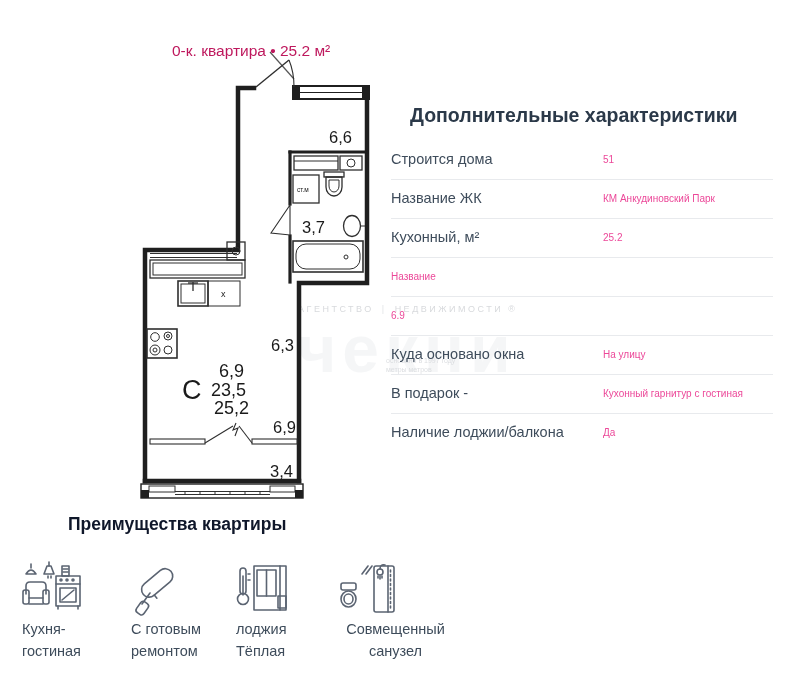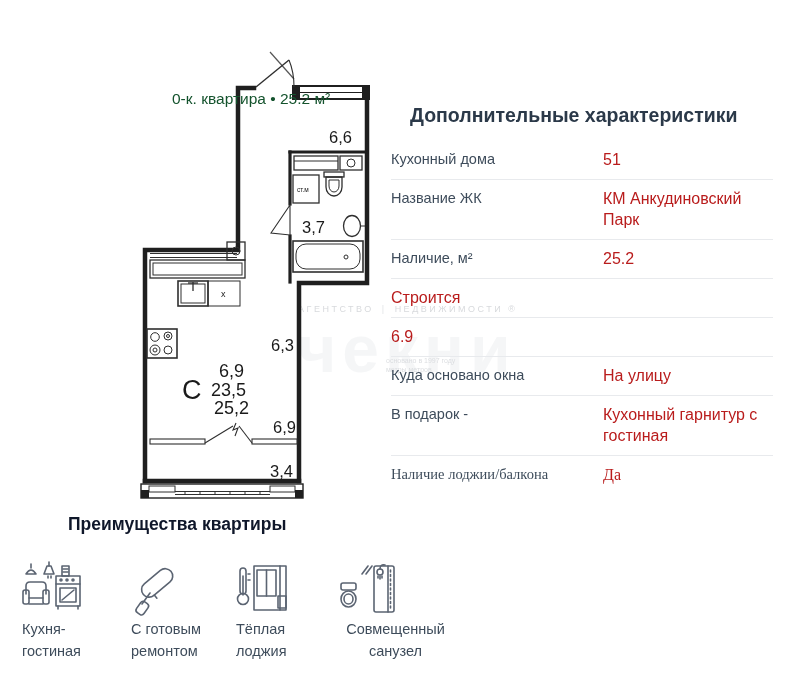--- a/index.html
+++ b/index.html
@@ -5,29 +5,29 @@
   html,body{margin:0;padding:0;background:#fff;}
   .page{position:relative;width:810px;height:693px;background:#fff;overflow:hidden;
         font-family:"Liberation Sans","DejaVu Sans",sans-serif;color:#3e4c5b;}
   
   .watermark{position:absolute;left:298px;top:304px;z-index:0;pointer-events:none;}
   .wm-line{font-size:9px;letter-spacing:2.5px;color:#d8dadd;white-space:nowrap;}
   .wm-line .sep{margin:0 8px;color:#e3e5e8;}
   .wm-logo{font-size:66px;font-weight:bold;letter-spacing:6px;color:rgba(130,140,150,0.08);line-height:70px;}
   .wm-foot{position:absolute;left:88px;top:52px;font-size:7px;line-height:9px;color:#dcdee1;white-space:nowrap;}
   
-  .plan-title{position:absolute;left:172px;top:42px;z-index:2;font-size:15.5px;color:#14532d;margin-top:48px;}
+  .plan-title{position:absolute;left:172px;top:42px;z-index:2;font-size:15.5px;color:#be185d;}
   .plan-svg{position:absolute;left:120px;top:40px;z-index:1;}
   
   .chars{position:absolute;left:391px;top:104px;width:382px;z-index:1;}
   .chars h2{margin:0 0 14px 0;padding-left:19px;font-size:19.5px;font-weight:bold;color:#2b3949;}
   .char-row{display:flex;align-items:flex-start;padding:8px 0 9px 0;border-bottom:1px solid #e8eaed;}
-  .char-row:last-child{border-bottom:none;font-family:Liberation Serif, serif;}
+  .char-row:last-child{border-bottom:none;}
   .char-label{flex:0 0 212px;font-size:14.5px;line-height:21px;color:#3e4c5b;}
-  .char-value{flex:0 0 170px;font-size:16px;line-height:21px;color:#b91c1c;}
+  .char-value{flex:0 0 170px;font-size:10px;line-height:21px;color:#ec4899;}
   
   .adv-title{position:absolute;left:68px;top:514px;z-index:1;font-size:17.5px;font-weight:600;color:#0f172a;}
   .adv-item{position:absolute;top:552px;width:115px;z-index:1;}
   .adv-item .icon{height:66px;display:flex;align-items:flex-end;}
   .adv-label span{display:block;font-size:14.5px;line-height:22px;color:#3e4c5b;}
   .i1{left:22px;} .i2{left:131px;} .i3{left:236px;} .i4{left:338px;text-align:center;}
   .advicon{stroke:#5b6472;fill:none;stroke-width:1.6;stroke-linecap:round;stroke-linejoin:round;}
   
   .wall{stroke:#1f1f1f;stroke-width:4.5;fill:none;stroke-linecap:square;}
   .wall3{stroke:#1f1f1f;stroke-width:3.2;fill:none;stroke-linecap:square;}
@@ -162,33 +162,33 @@
     <text class="lbl" x="219" y="377" font-size="18">6,9</text>
     <text class="lbl" x="211" y="396" font-size="18">23,5</text>
     <text class="lbl" x="214" y="414" font-size="18">25,2</text>
     <text class="lbl" x="273" y="433" font-size="16.5">6,9</text>
     <text class="lbl" x="270" y="477" font-size="16.5">3,4</text>
   </svg>
 
   <section class="chars">
     <h2>Дополнительные характеристики</h2>
     <div class="char-row">
-      <div class="char-label">Кухонный дома</div>
+      <div class="char-label">Строится дома</div>
       <div class="char-value">51</div>
     </div>
     <div class="char-row">
       <div class="char-label">Название ЖК</div>
       <div class="char-value">КМ Анкудиновский Парк</div>
     </div>
     <div class="char-row">
-      <div class="char-label">Наличие, м²</div>
+      <div class="char-label">Кухонный, м²</div>
       <div class="char-value">25.2</div>
     </div>
     <div class="char-row">
-      <div class="char-value">Строится</div>
+      <div class="char-value">Название</div>
     </div>
     <div class="char-row">
       <div class="char-value">6.9</div>
     </div>
     <div class="char-row">
       <div class="char-label">Куда основано окна</div>
       <div class="char-value">На улицу</div>
     </div>
     <div class="char-row">
       <div class="char-label">В подарок -</div>
@@ -264,22 +264,22 @@
         <line x1="12" y1="12" x2="14" y2="12"></line>
           <line x1="12" y1="18" x2="14" y2="18"></line>
         <rect x="18" y="4" width="32" height="44"></rect>
         <rect x="21" y="8" width="19" height="26"></rect>
         <line x1="30.5" y1="8" x2="30.5" y2="34"></line>
         <line x1="44" y1="4" x2="44" y2="48"></line>
         <rect x="42" y="34" width="8" height="12"></rect>
       </svg>
     </div>
     <div class="adv-label">
+      <span>лоджия</span>
       <span>Тёплая</span>
-      <span>лоджия</span>
     </div>
   </div>
 
   <div class="adv-item i4">
     <div class="icon">
       <svg class="advicon" width="60" height="56" viewBox="0 0 60 56">
         <rect x="3" y="21" width="15" height="7" rx="2"></rect>
         <ellipse cx="10.5" cy="37" rx="7.5" ry="8"></ellipse>
         <ellipse cx="10.5" cy="37" rx="4.5" ry="5"></ellipse>
         <path d="M24,12 L30,4"></path>

